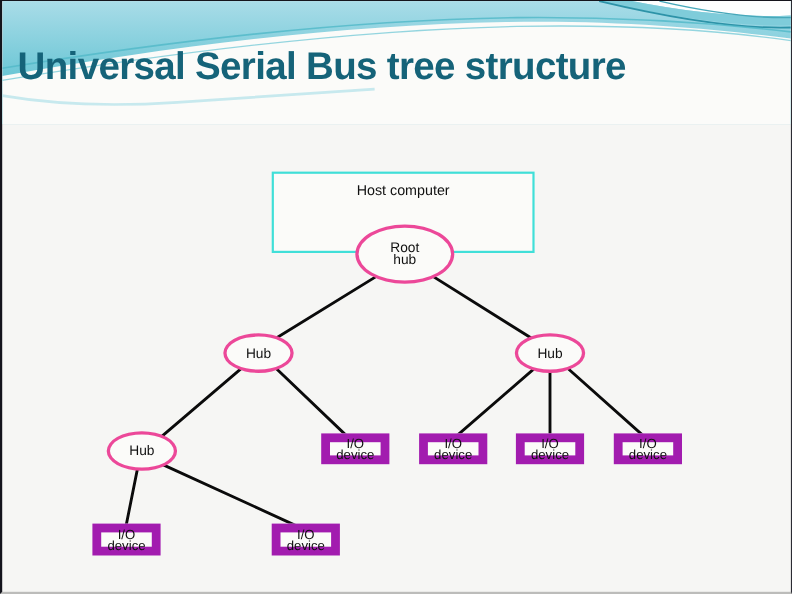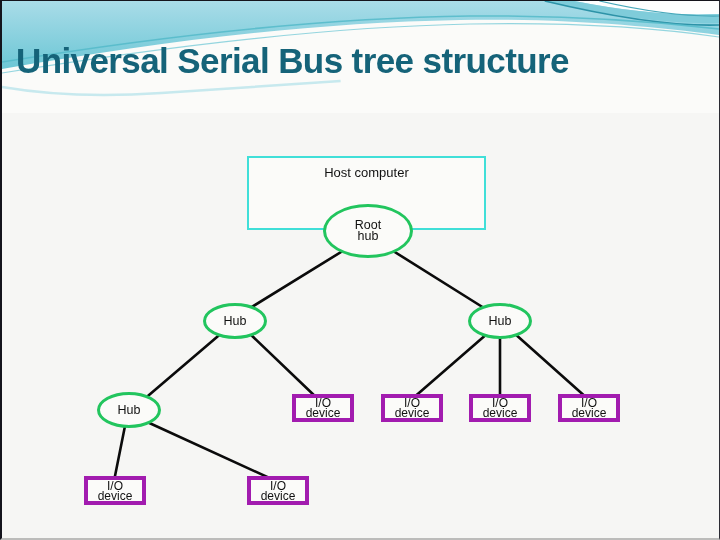--- a/index.html
+++ b/index.html
@@ -28,26 +28,26 @@
     text-align:center;color:#111;background:#fbfbf9;
     box-sizing:border-box;white-space:pre-line;
   }
   .node-rect{
     border:2px solid #40dfd8;
     font-size:13px;
     align-items:flex-start;
     padding-top:7px;
   }
   .node-ellipse{
-    border:3px solid #22c55e;
+    border:3px solid #ec4899;
     border-radius:50%;
     font-size:12.5px;line-height:11px;
   }
   .node-io{
-    border:4px solid #a21caf;
+    border:8px solid #a21caf;
     font-size:12px;line-height:10px;
   }
   .lbl{white-space:pre-line;}
 </style>
 </head>
 <body>
 
 <div class="slide">
 
   <svg class="header-svg" viewBox="0 0 720 112" preserveAspectRatio="none">

